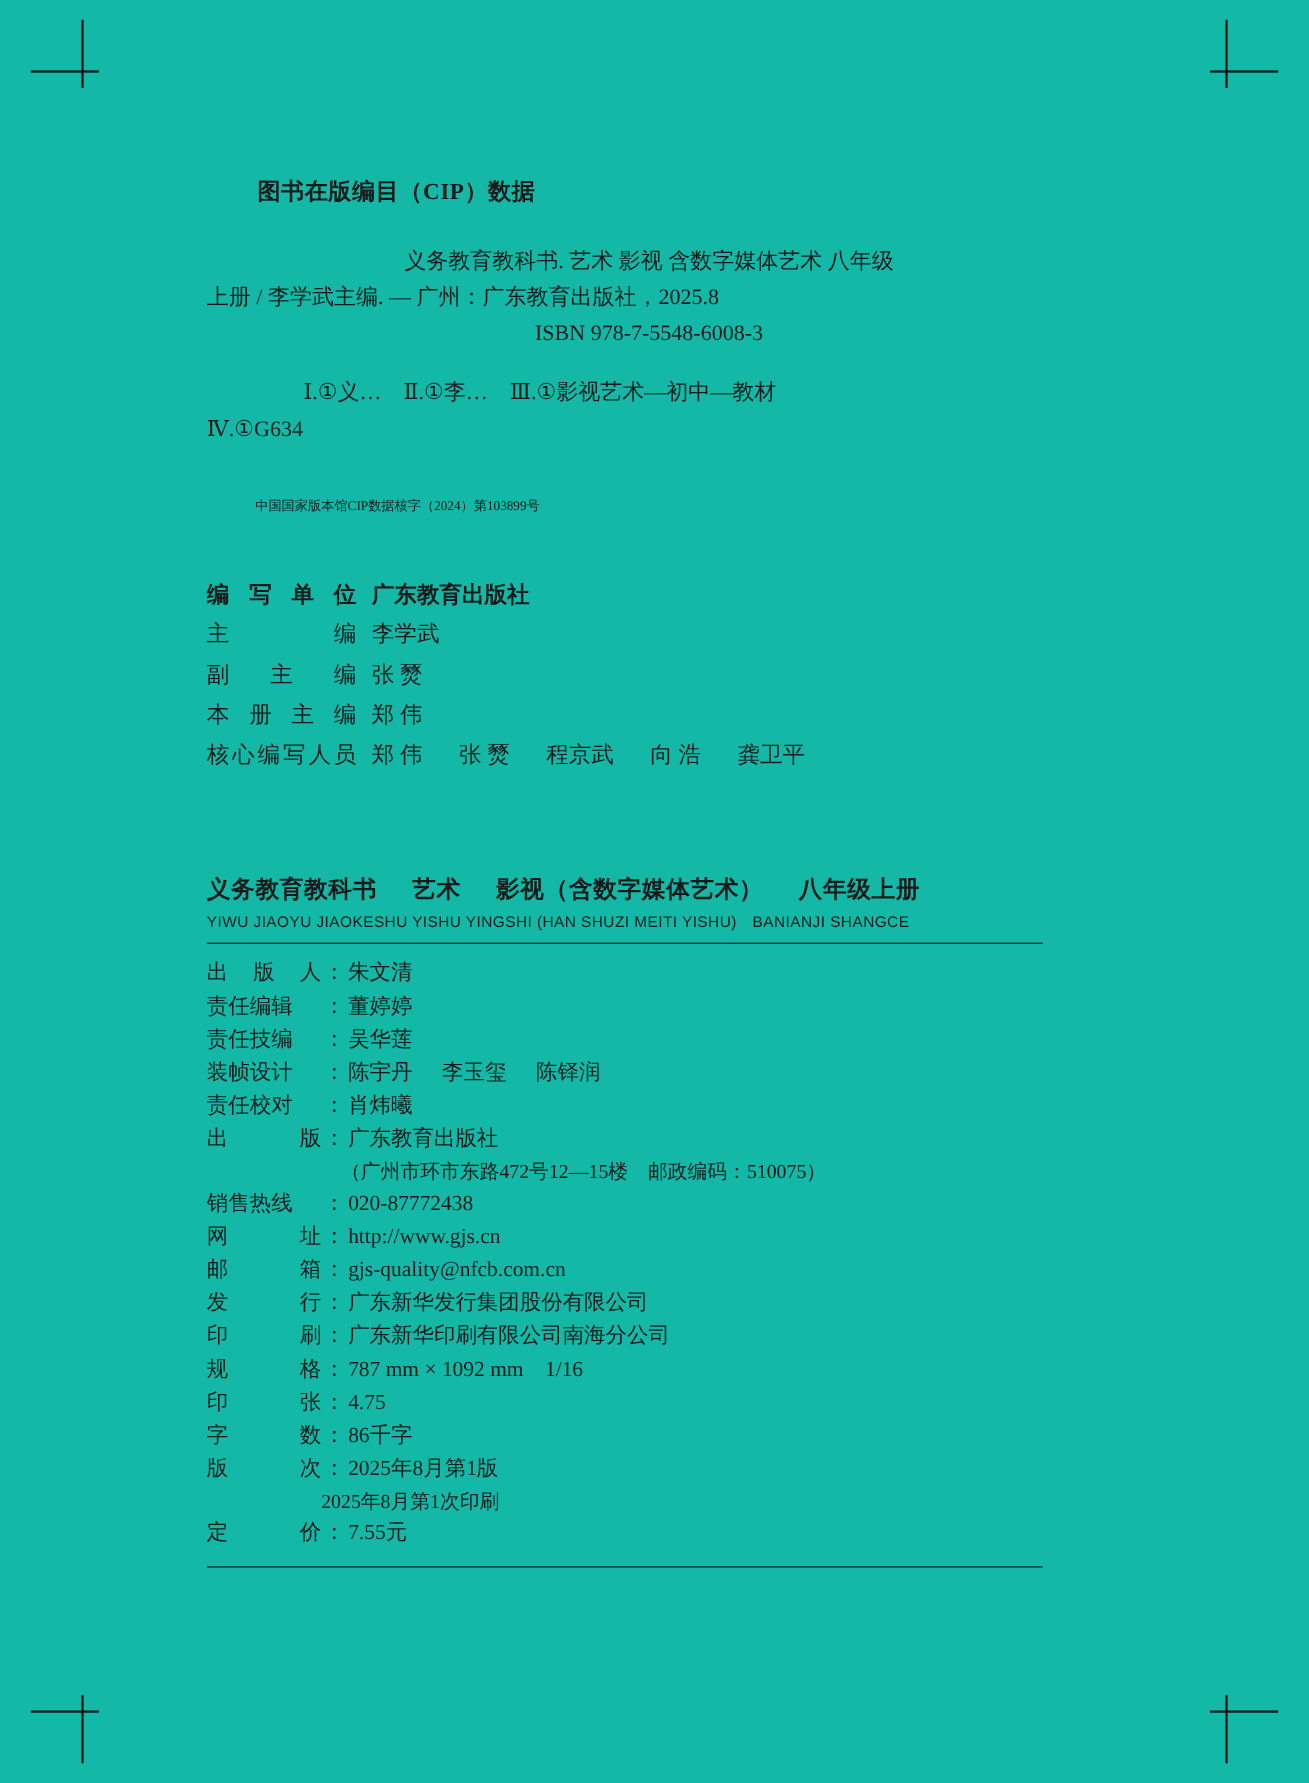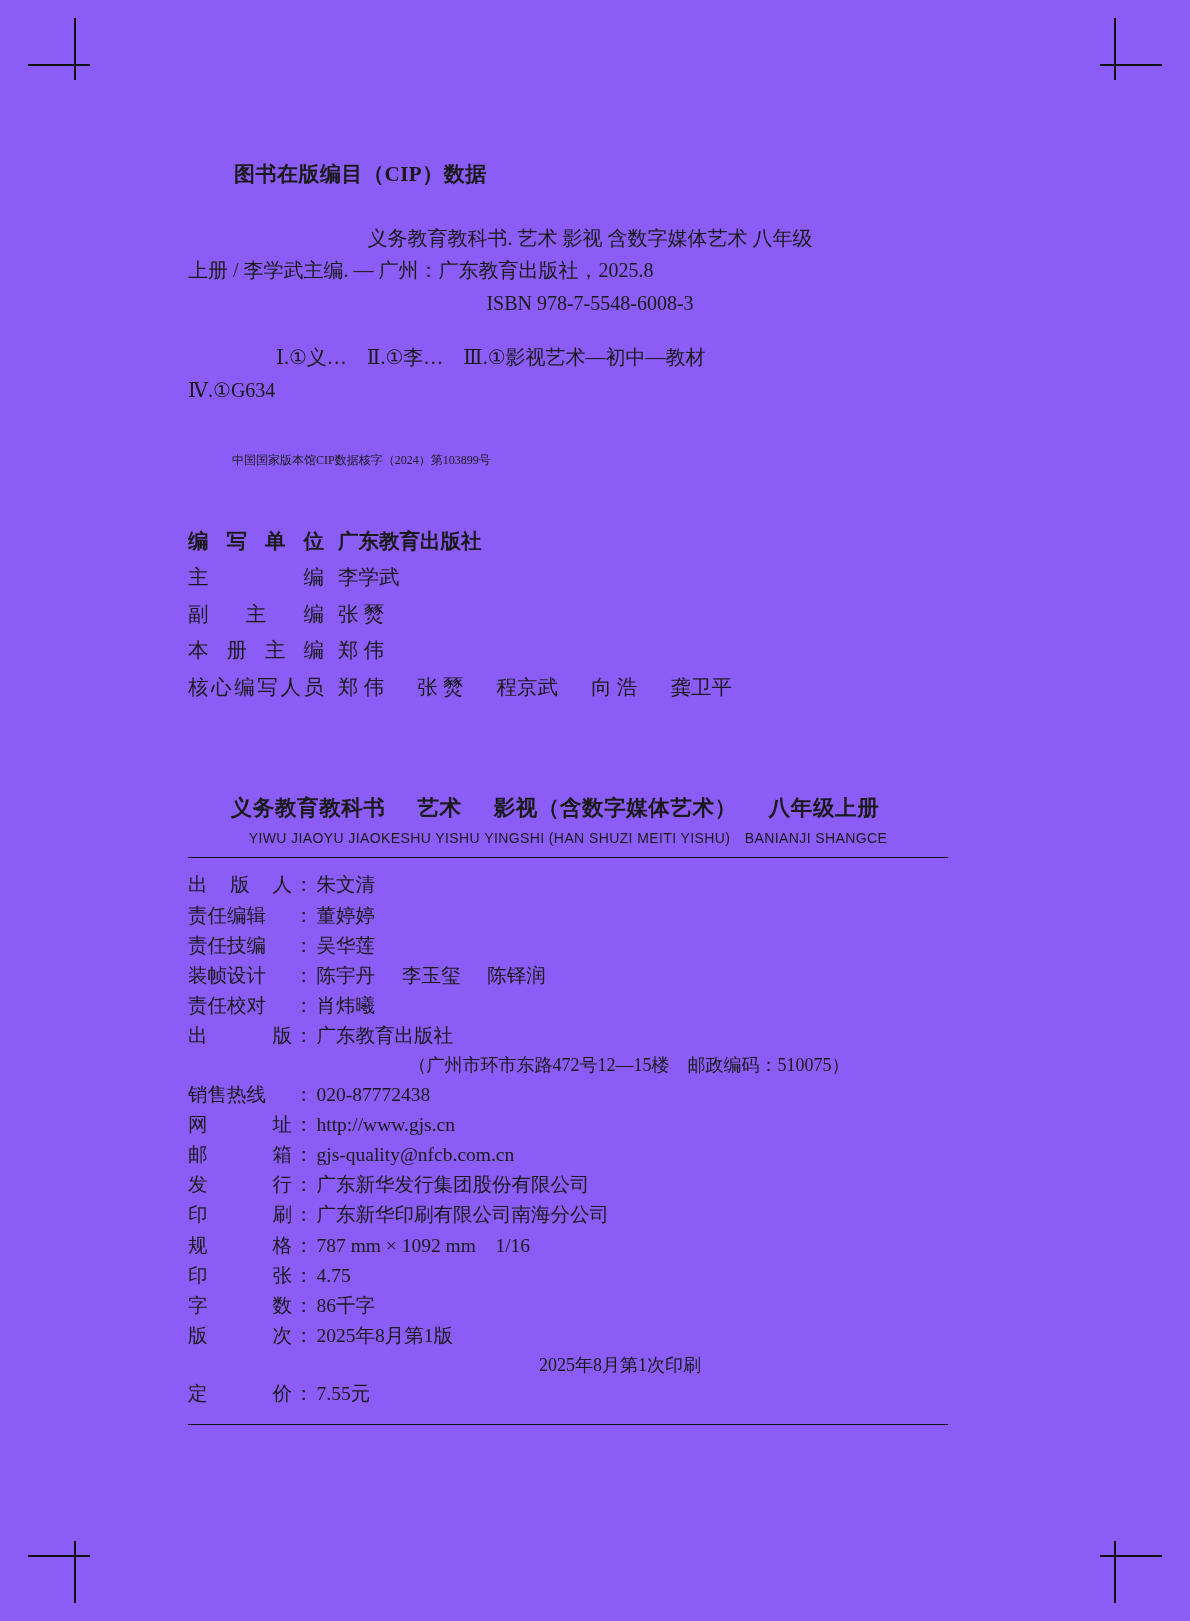--- a/index.html
+++ b/index.html
@@ -8,21 +8,21 @@
     background: #ffffff;
   }
   body {
     font-family: "Liberation Serif", "DejaVu Serif", serif;
     color: #1a1a1a;
   }
   #page {
     position: relative;
     width: 1190px;
     height: 1621px;
-    background: #8b5cf6;
+    background: #14b8a6;
     overflow: hidden;
   }
 
   
   .crop {
     position: absolute;
     width: 62px;
     height: 62px;
   }
   .crop span {
@@ -101,21 +101,20 @@
   .staff .lbl.plain.tight { letter-spacing: 0; }
   .staff .val { padding-left: 14px; }
   .staff .val.bold { font-weight: bold; }
   .staff .val span { margin-right: 28px; }
   .staff .val span:last-child { margin-right: 6px; }
 
   
   .colophon {
     margin-top: 88px;
     font-size: 19px;
-    text-align: center;
   }
   .colophon .book-title {
     font-size: 21.5px;
     font-weight: bold;
     letter-spacing: 0.6px;
     margin-bottom: 8px;
   }
   .colophon .book-title span { margin-right: 26px; }
   .colophon .pinyin {
     font-family: "Liberation Sans", sans-serif;

